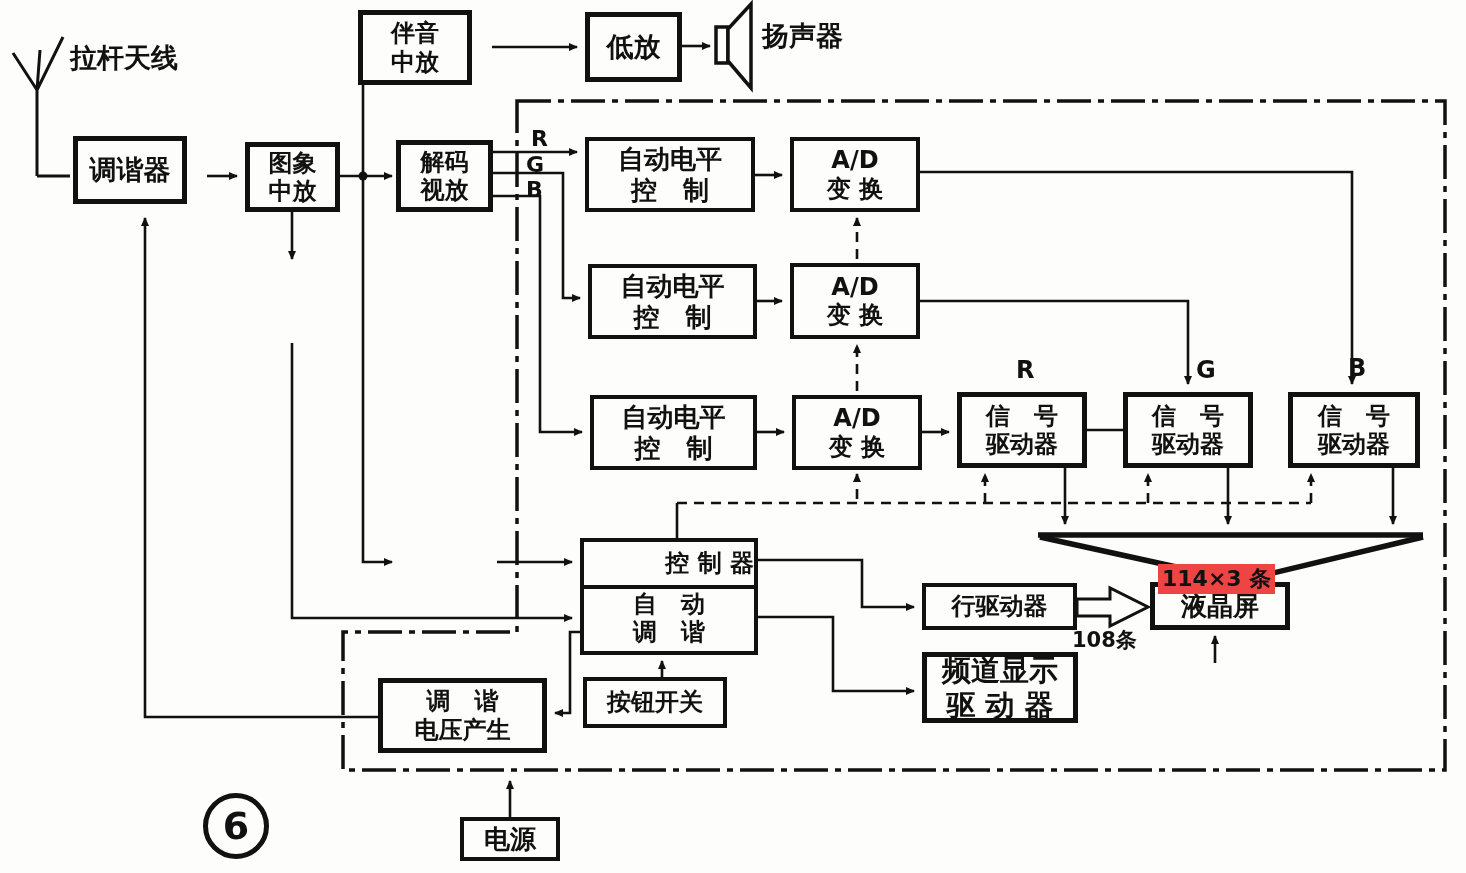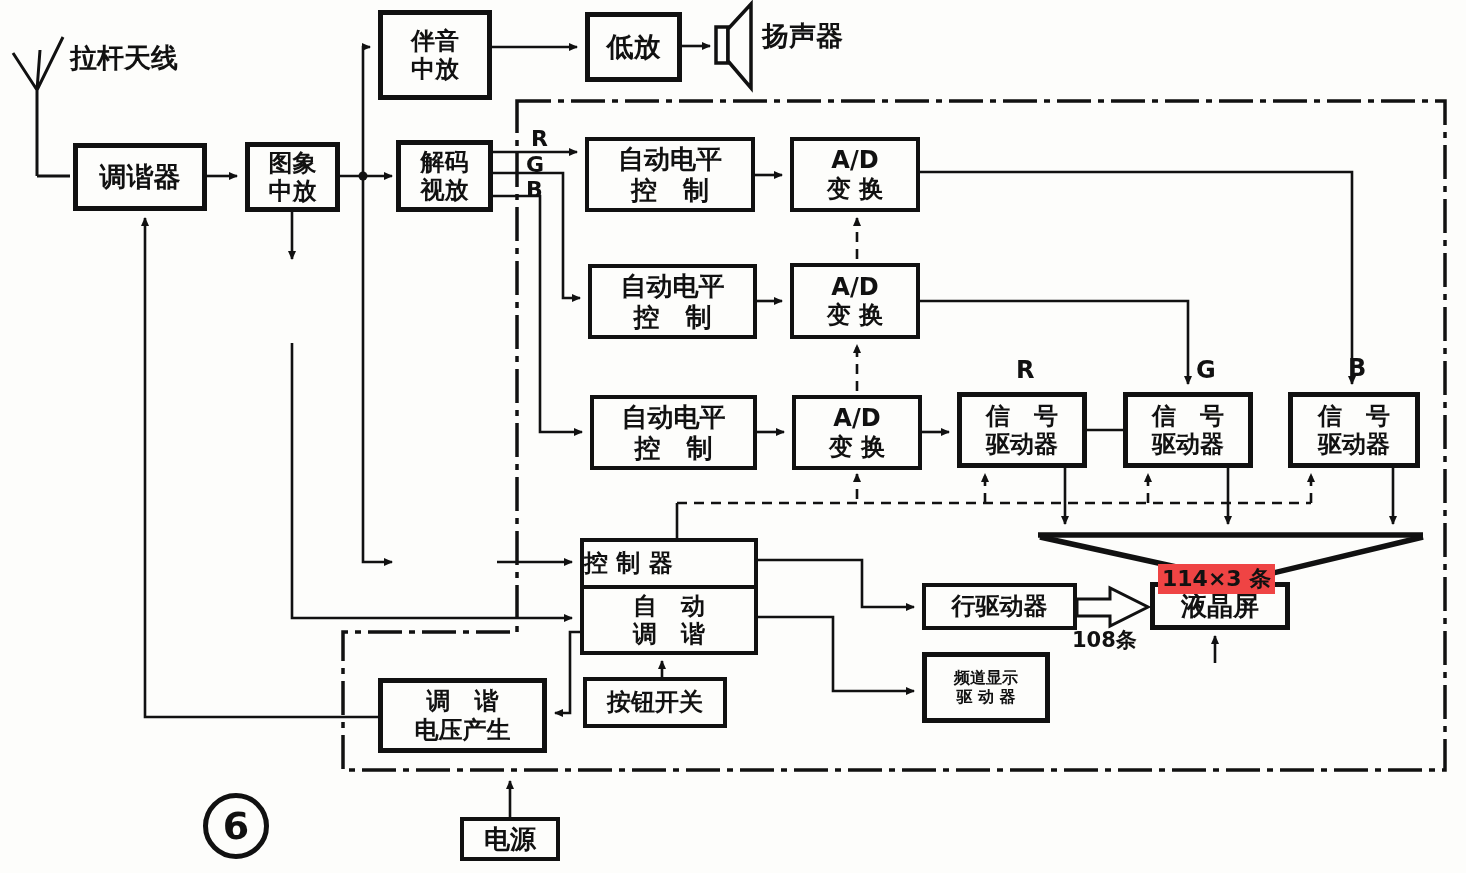--- a/index.html
+++ b/index.html
@@ -13,22 +13,22 @@
     position:absolute;box-sizing:border-box;border:4px solid #111;background:#fdfdfb;
     display:flex;align-items:center;justify-content:center;text-align:center;
     font-weight:bold;font-size:24px;line-height:1.18;white-space:pre-line;
     z-index:2;
   }
   .thick{border-width:5px;}
   .lbl{
     position:absolute;font-weight:bold;z-index:3;white-space:nowrap;
   }
   .ctrlbox{padding:0;flex-direction:column;align-items:stretch;justify-content:flex-start;}
-  .ctrl-top{height:43px;display:flex;align-items:center;justify-content:flex-start;border-bottom:4px solid #111;}
-  .ctrl-bottom{flex:1;display:flex;align-items:center;justify-content:center;white-space:pre-line;}
+  .ctrl-top{height:43px;display:flex;align-items:center;justify-content:flex-end;border-bottom:4px solid #111;}
+  .ctrl-bottom{flex:1;display:flex;align-items:center;justify-content:center;white-space:pre-line;font-family:Liberation Mono, monospace;}
   .figcircle{
     position:absolute;left:203px;top:793px;width:56px;height:56px;border:5px solid #111;
     border-radius:50%;display:flex;align-items:center;justify-content:center;
     font-size:38px;font-weight:bold;z-index:3;
   }
   .masked{background:#ef4444;padding:0 4px;margin-top:23px;}
 </style>
 </head>
 <body>
 
@@ -102,31 +102,31 @@
       <path d="M1038,535 H1423"></path>
       <path d="M1040,537 L1240,581"></path>
       <path d="M1423,537 L1240,581"></path>
     </g>
 
     <g>
       <polygon points="1077,599 1110,599 1110,588 1148,607 1110,626 1110,616 1077,616" fill="#fdfdfb" stroke="#111" stroke-width="3"></polygon>
     </g>
   </svg>
 
-  <div class="blk thick" style="left:73px;top:143px;width:134px;height:68px;font-size:27px">
+  <div class="blk thick" style="left:73px;top:136px;width:114px;height:68px;font-size:27px">
     <span>调谐器</span>
   </div>
 
   <div class="blk thick" style="left:245px;top:142px;width:95px;height:70px">
     <span>图象
 中放</span>
   </div>
 
 
-  <div class="blk thick" style="left:378px;top:10px;width:114px;height:90px">
+  <div class="blk thick" style="left:358px;top:10px;width:114px;height:75px">
     <span>伴音
 中放</span>
   </div>
 
   <div class="blk thick" style="left:585px;top:12px;width:97px;height:70px;font-size:27px">
     <span>低放</span>
   </div>
 
   <div class="blk thick" style="left:396px;top:140px;width:97px;height:72px">
     <span>解码
@@ -190,21 +190,21 @@
 
   <div class="blk thick" style="left:378px;top:678px;width:169px;height:75px">
     <span>调　谐
 电压产生</span>
   </div>
 
   <div class="blk" style="left:922px;top:583px;width:155px;height:47px">
     <span>行驱动器</span>
   </div>
 
-  <div class="blk thick" style="left:922px;top:652px;width:128px;height:71px;font-size:16px">
+  <div class="blk thick" style="left:922px;top:652px;width:156px;height:71px;font-size:29px">
     <span>频道显示
 驱 动 器</span>
   </div>
 
   <div class="blk thick" style="left:1150px;top:582px;width:140px;height:48px;font-size:26px">
     <span>液晶屏</span>
   </div>
 
 
   <div class="blk" style="left:460px;top:817px;width:100px;height:44px;font-size:26px">

